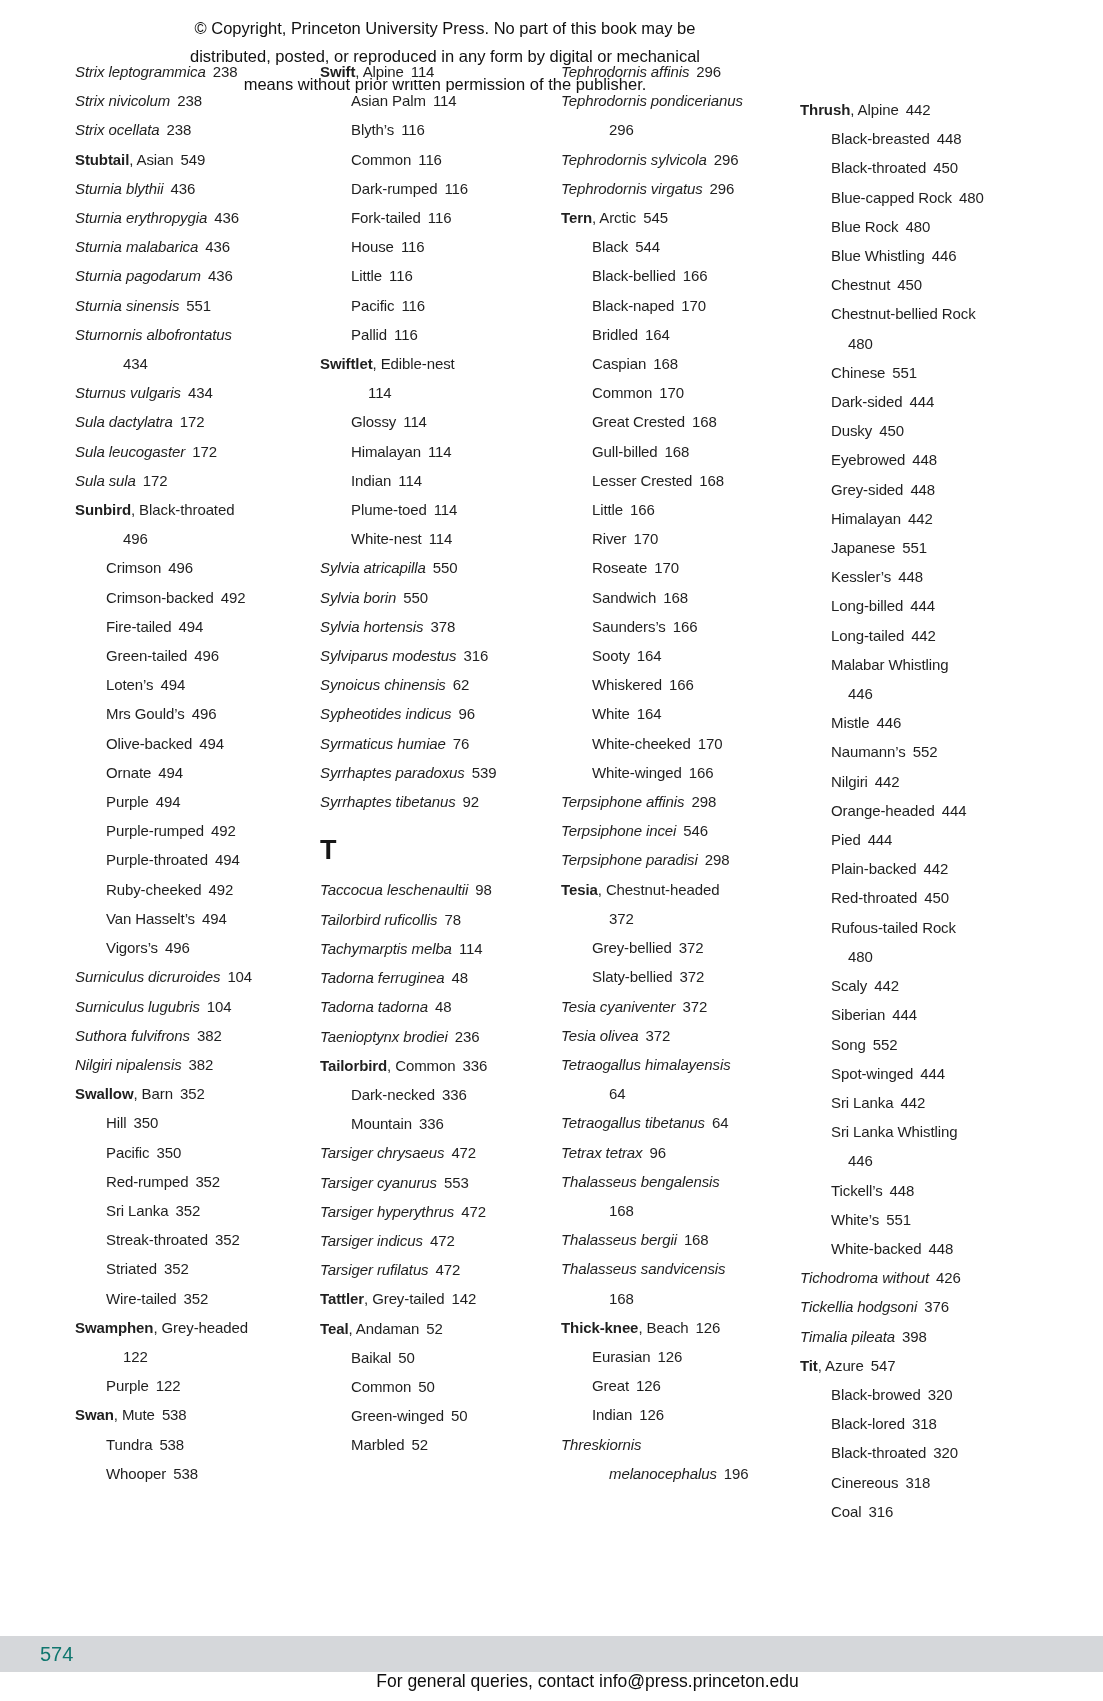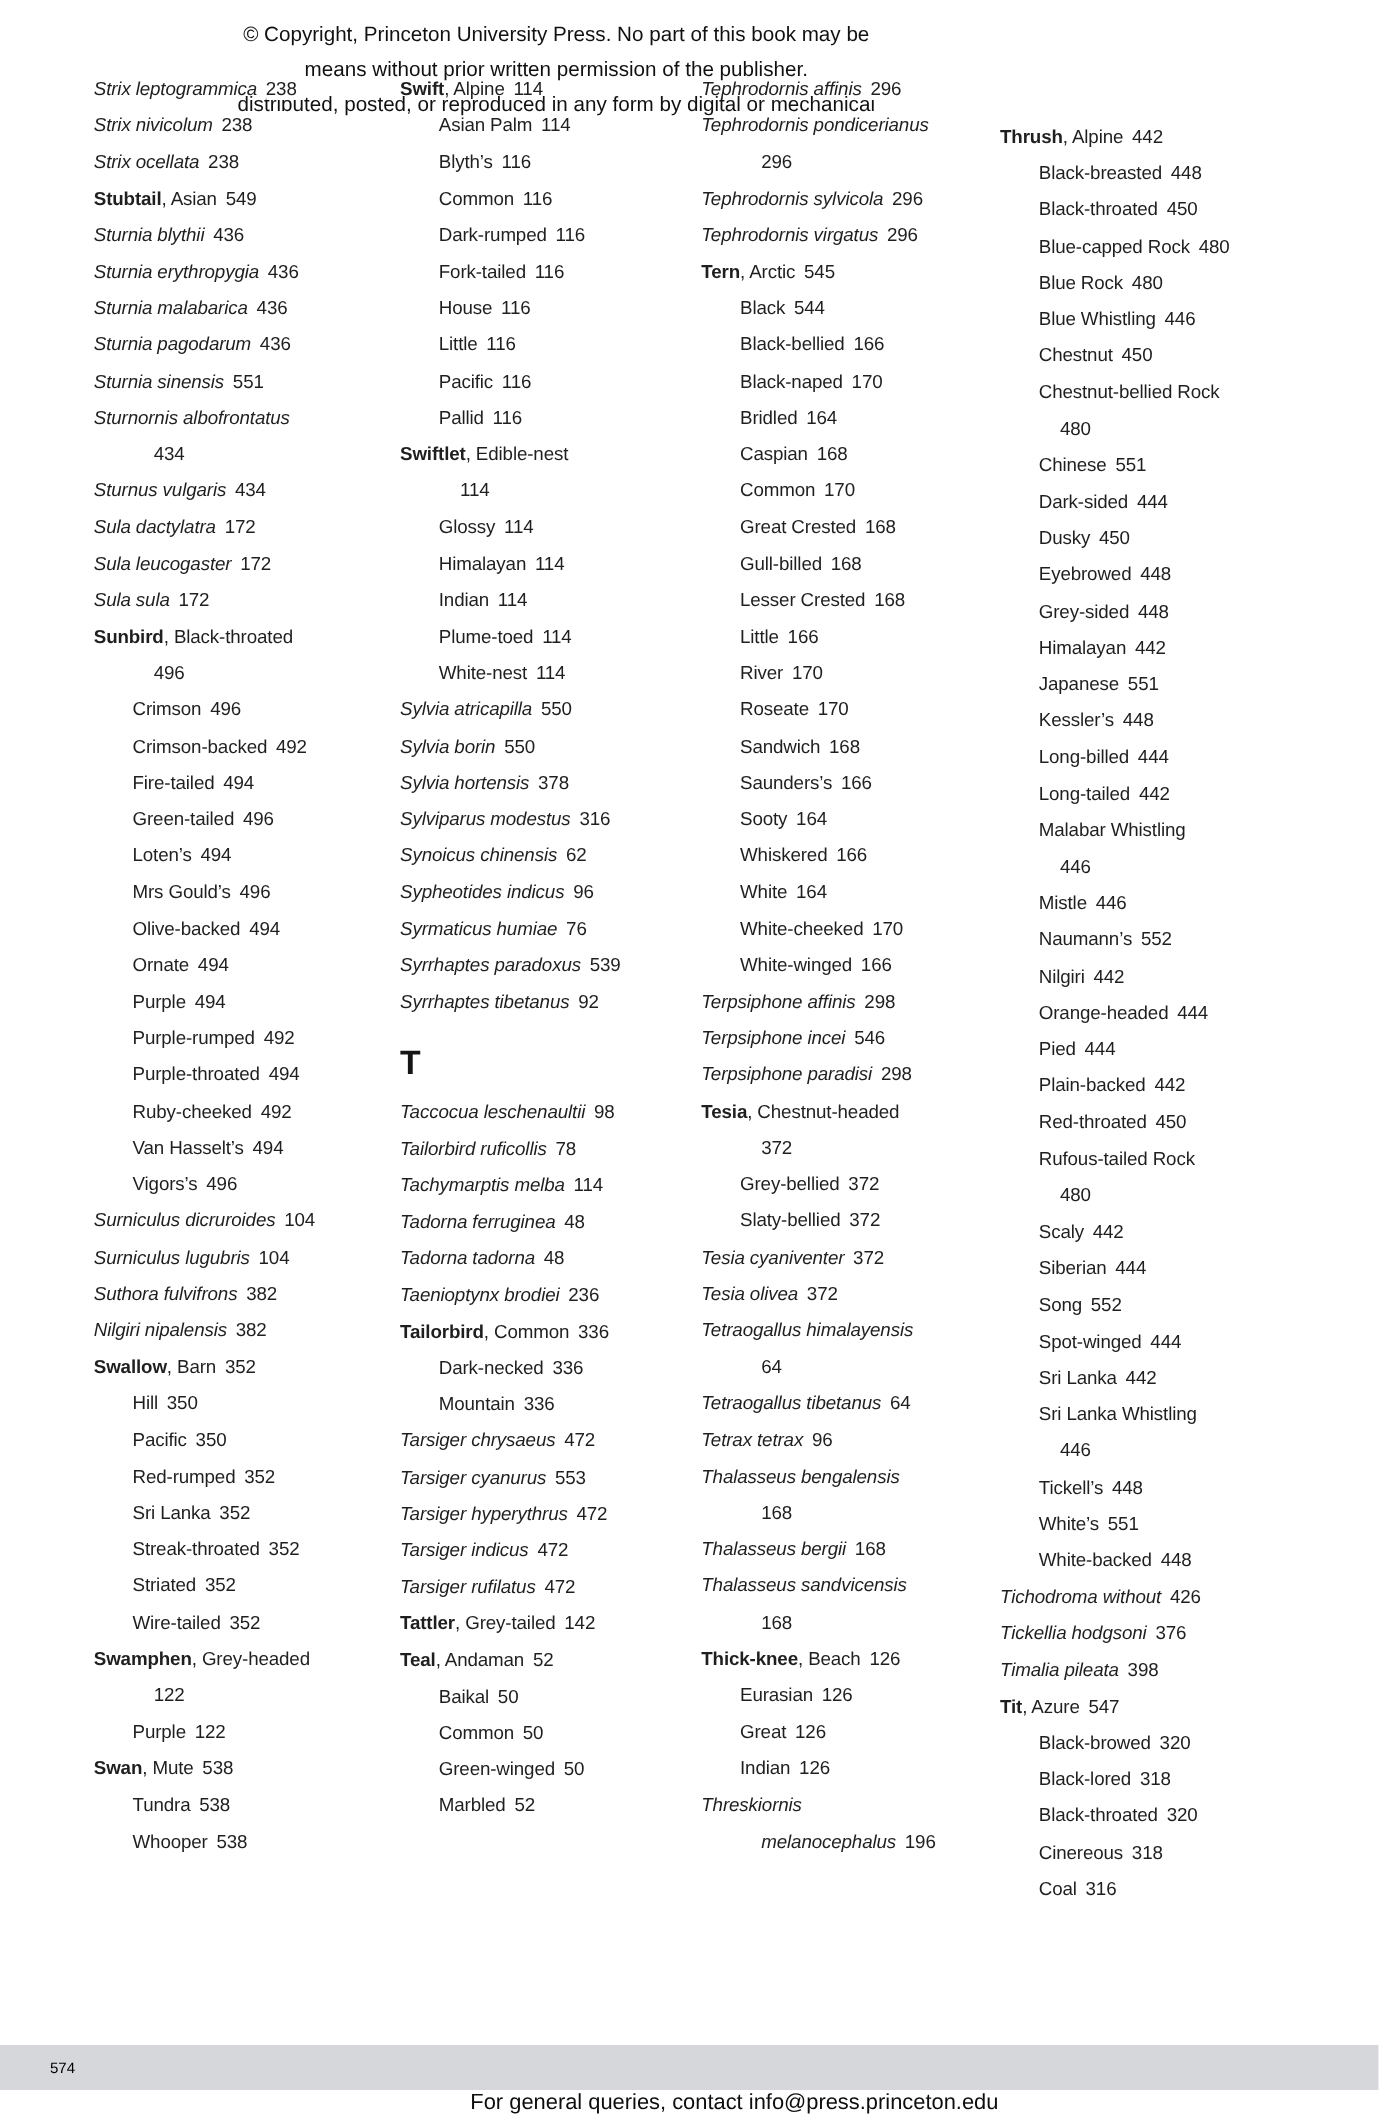--- a/index.html
+++ b/index.html
@@ -49,41 +49,41 @@
   .footer-band {
     position:absolute;
     left:0; top:1636px;
     width:1103px; height:36px;
     background:#d5d7da;
   }
   .pagenum {
     position:absolute;
     left:40px; top:0;
     line-height:36px;
-    font-size:12px;
-    color:#000000;
+    font-size:20px;
+    color:#0f766e;
   }
   .contact {
     position:absolute;
     left:0; top:1671px; width:1103px;
     text-align:center;
     font-size:17.5px;
     color:#0d0d0d;
     margin-left:36px;
   }
 </style>
 </head>
 <body>
 
 <div class="page">
 
   <div class="copyright">
     <div>© Copyright, Princeton University Press. No part of this book may be</div>
+    <div>distributed, posted, or reproduced in any form by digital or mechanical</div>
     <div>means without prior written permission of the publisher.</div>
-    <div>distributed, posted, or reproduced in any form by digital or mechanical</div>
   </div>
 
   <div class="col col1" id="col-0">
       <div class="entry sci"><i>Strix leptogrammica</i><span class="page">238</span></div>
       <div class="entry sci"><i>Strix nivicolum</i><span class="page">238</span></div>
       <div class="entry sci"><i>Strix ocellata</i><span class="page">238</span></div>
       <div class="entry main"><b>Stubtail</b><span>, Asian</span><span class="page">549</span></div>
       <div class="entry sci"><i>Sturnia blythii</i><span class="page">436</span></div>
       <div class="entry sci"><i>Sturnia erythropygia</i><span class="page">436</span></div>
       <div class="entry sci"><i>Sturnia malabarica</i><span class="page">436</span></div>

